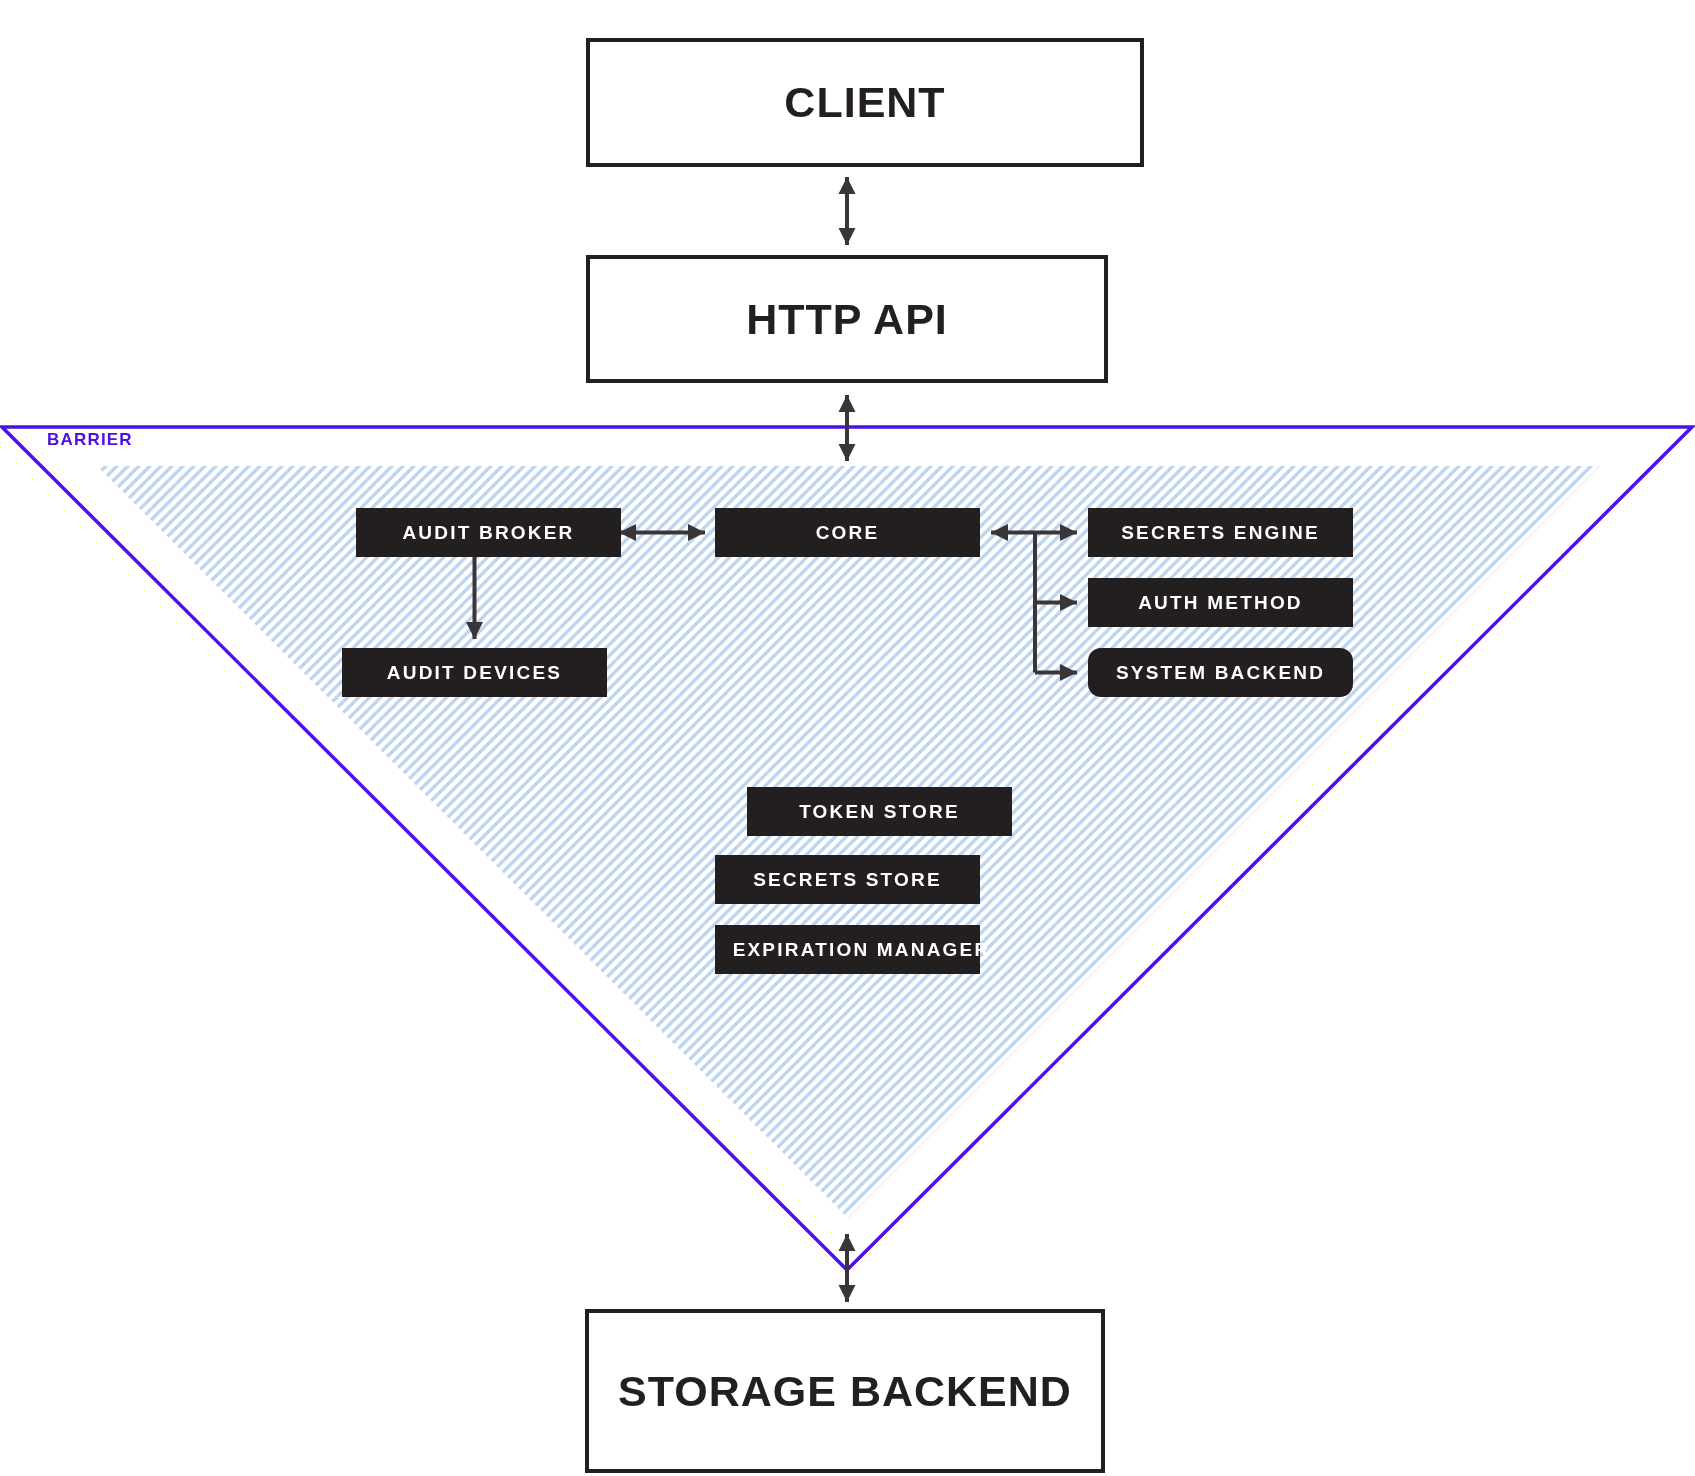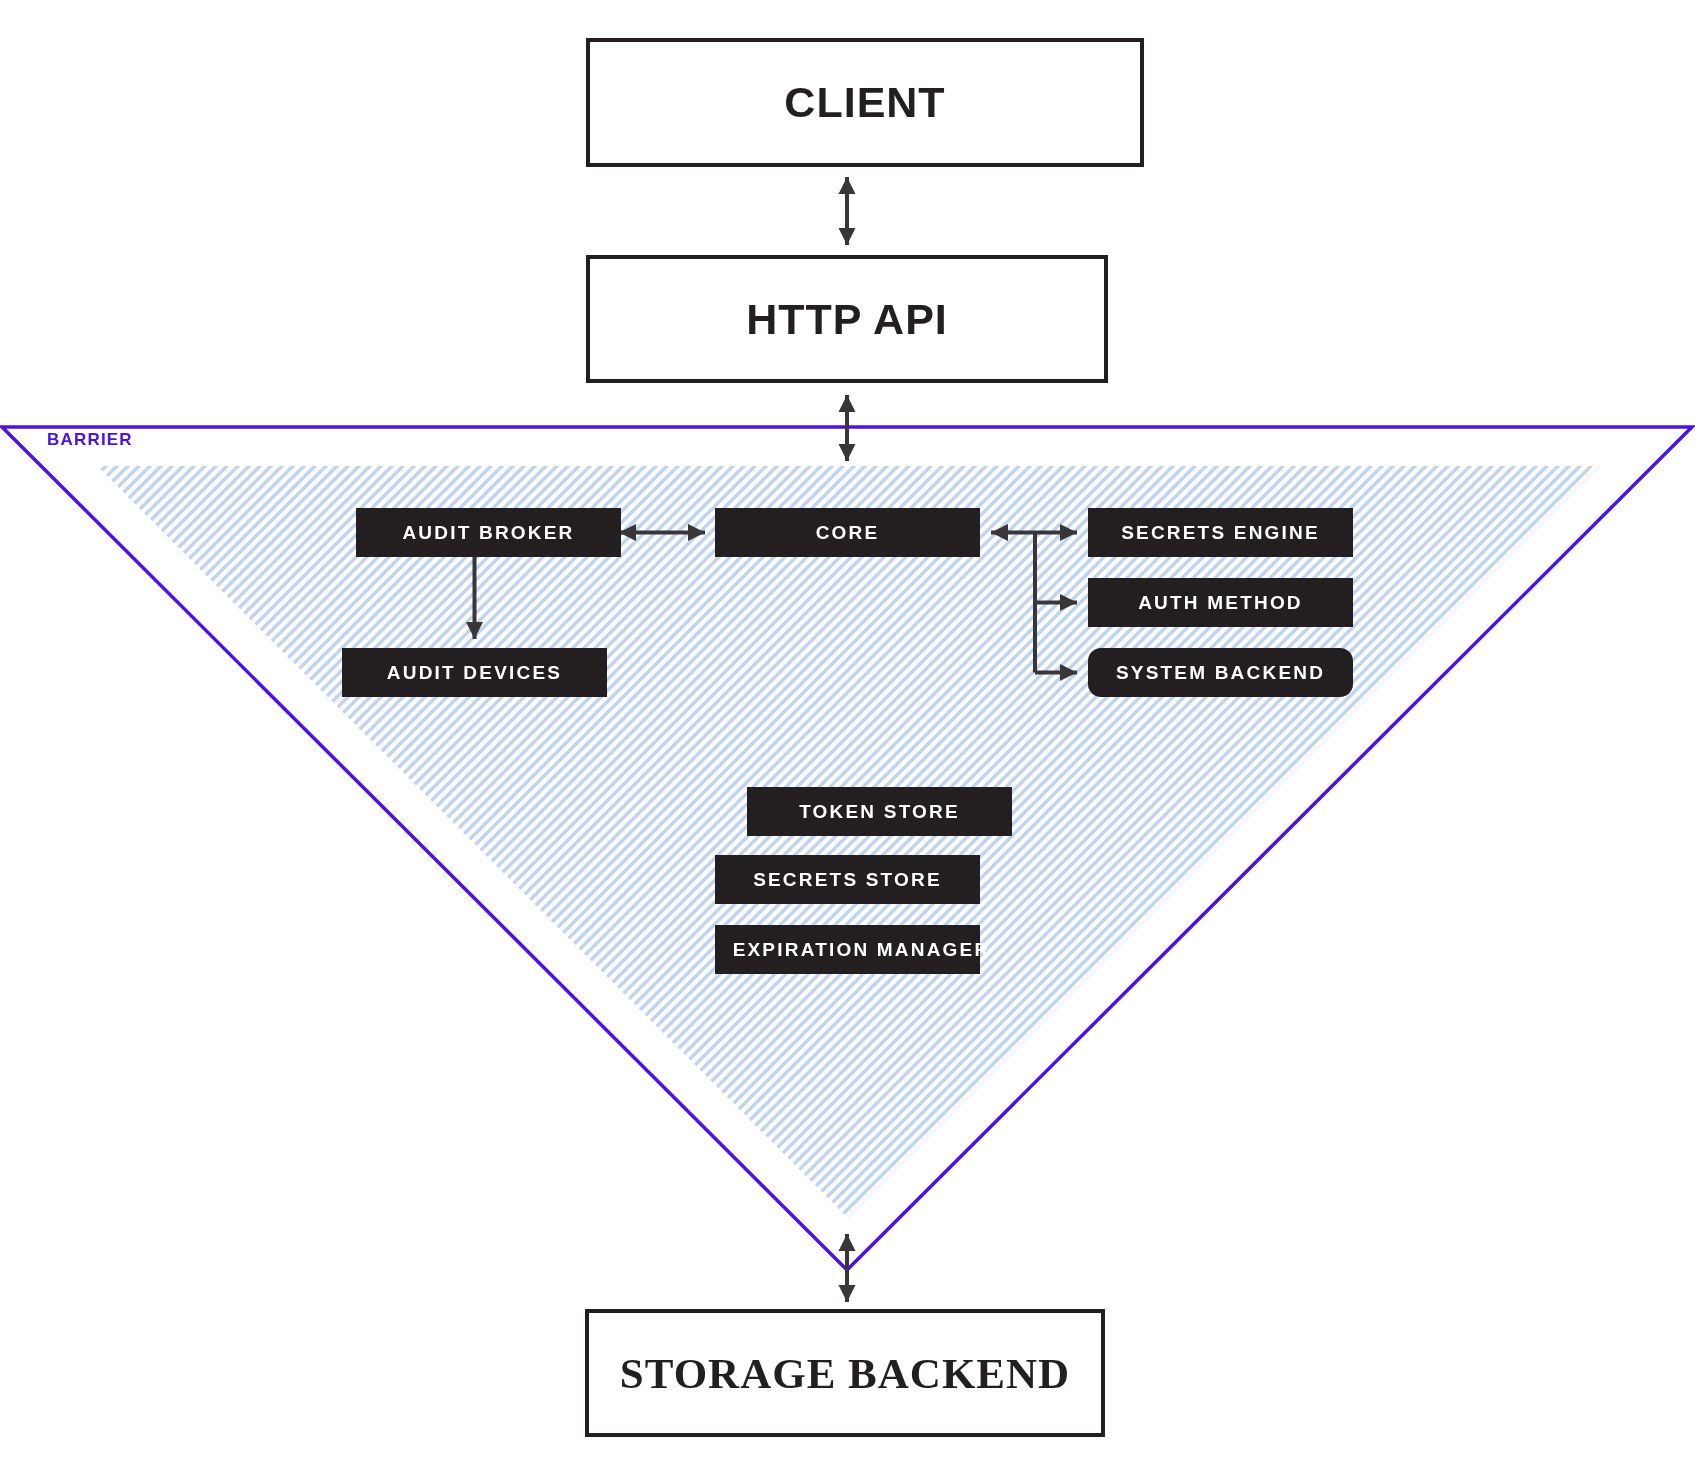--- a/index.html
+++ b/index.html
@@ -34,21 +34,21 @@
     align-items: center;
     justify-content: center;
     font-weight: bold;
     font-size: 43px;
     letter-spacing: 1px;
     color: var(--ink);
     white-space: nowrap;
   }
   .node-client  { left: 586px; top: 38px;   width: 558px; height: 129px; }
   .node-http    { left: 586px; top: 255px;  width: 522px; height: 128px; }
-  .node-storage { left: 585px; top: 1309px; width: 520px; height: 128px; font-family: Liberation Serif, serif; }
+  .node-storage { left: 585px; top: 1309px; width: 520px; height: 164px; }
   .dark-node {
     position: absolute;
     width: 265px;
     height: 49px;
     background: var(--box-dark);
     color: #ffffff;
     display: flex;
     align-items: center;
     justify-content: center;
     font-weight: bold;

